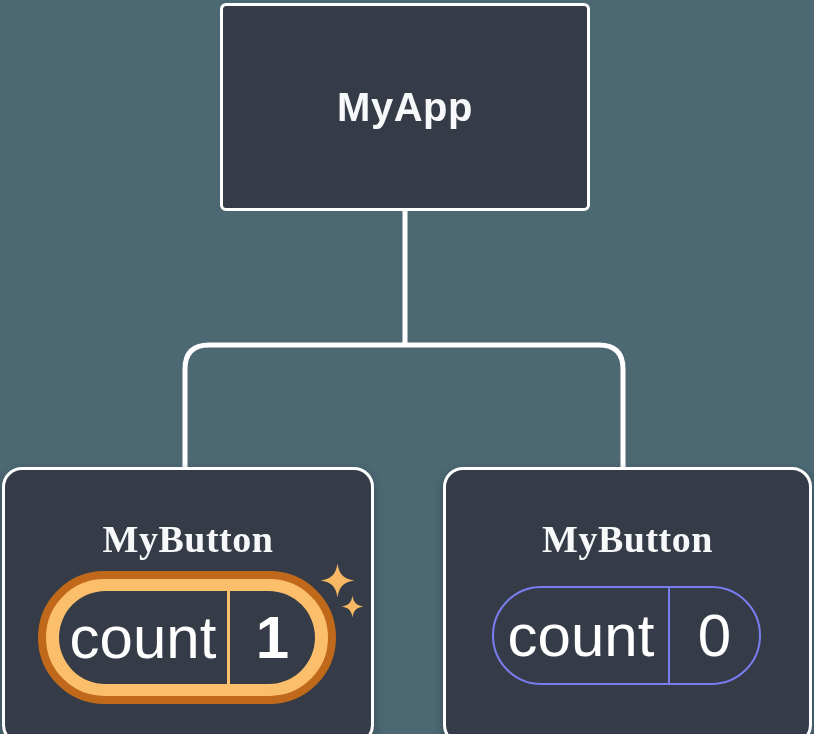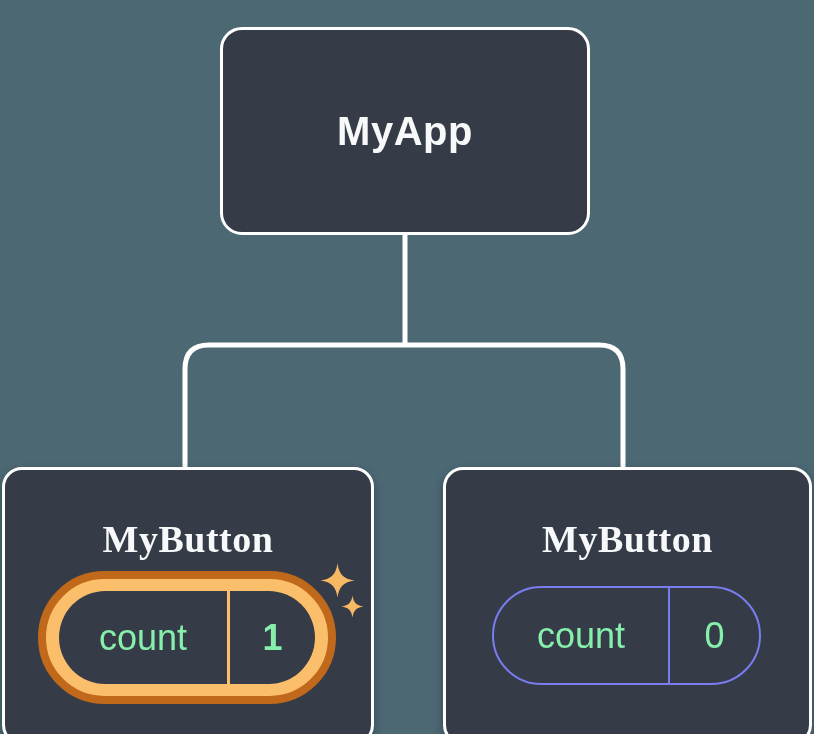--- a/index.html
+++ b/index.html
@@ -20,22 +20,22 @@
   .node {
     position: absolute;
     background: #353b47;
     border: 3.5px solid #ffffff;
     box-sizing: border-box;
     z-index: 2;
   }
   .node-root {
     left: 220px; top: 3px;
     width: 370px; height: 208px;
-    border-radius: 22px;
-    display: flex; align-items: center; justify-content: center; margin-top: 24px;
+    border-radius: 6px;
+    display: flex; align-items: center; justify-content: center;
   }
   .node-child {
     top: 467px;
     width: 372px; height: 278px;   
     border-radius: 20px;
     box-shadow: 0 4px 8px rgba(15,20,30,0.35);
   }
   .node-child.left  { left: 2px; }
   .node-child.right { left: 443px; width: 369px; }
 
@@ -50,22 +50,22 @@
   .node-child .node-title {
     position: absolute;
     left: 0; right: 0;
     top: 48px;
     line-height: 42px;
     font-family: Liberation Serif, serif;
   }
 
   
   .pill-text {
-    color: #86efac;
-    font-size: 36px;
+    color: #ffffff;
+    font-size: 60px;
     font-weight: 400;
   }
   .pill-value-bold { font-weight: 700; }
 
   
   .pill-highlight {
     position: absolute;
     left: 33px; top: 101px;
     width: 298px; height: 133px;
     box-sizing: border-box;

